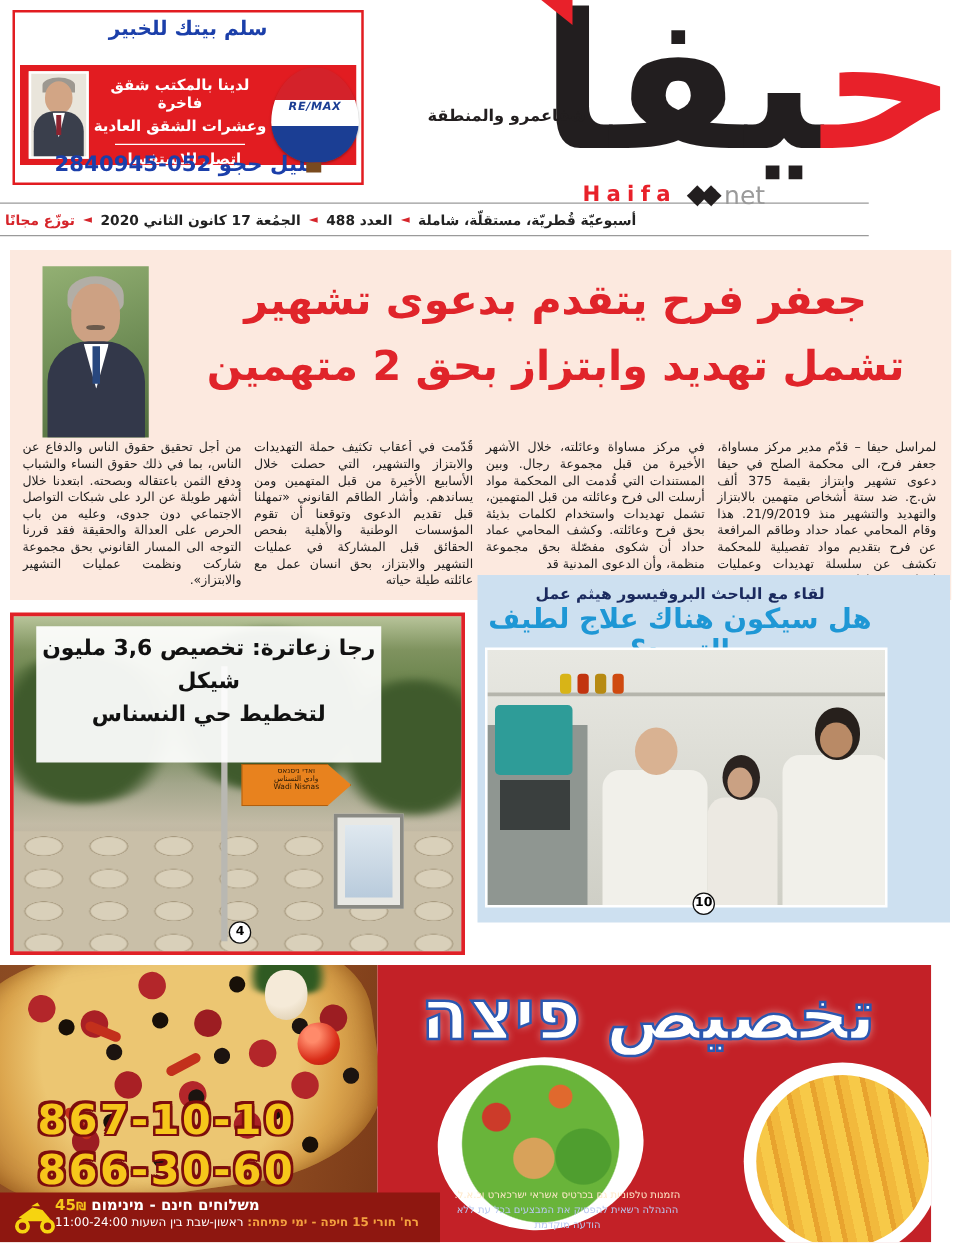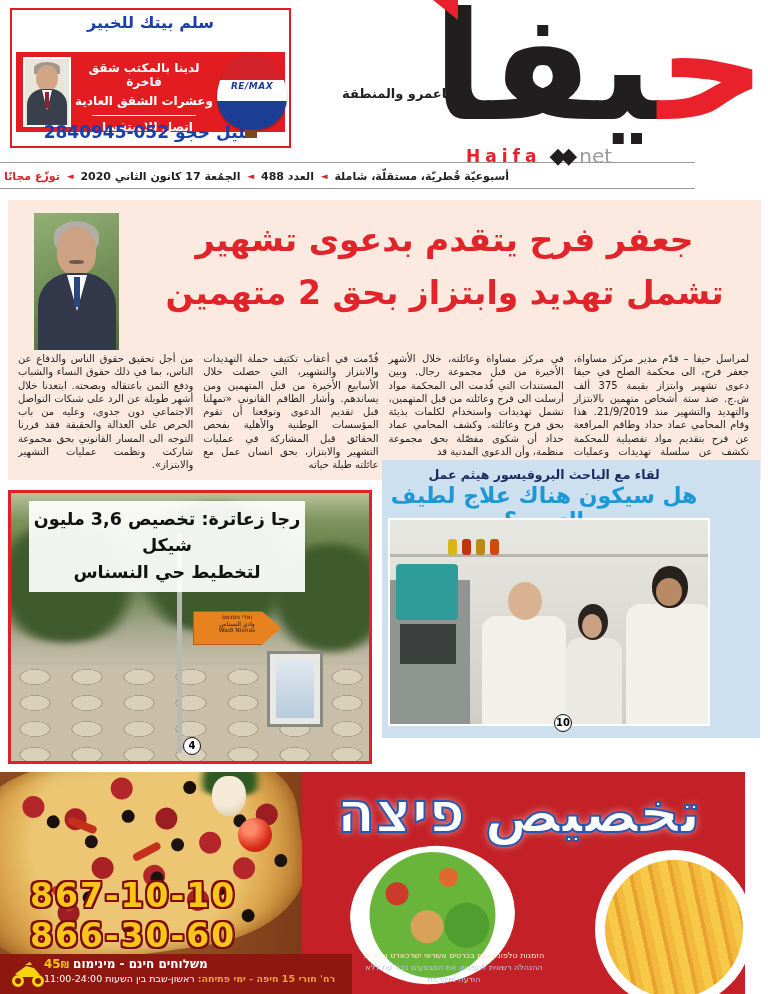--- a/index.html
+++ b/index.html
@@ -68,21 +68,21 @@
   .stone-wall { position:absolute; left:0; right:0; bottom:0; height:96px;
     background-color:#c9bfa8;
     background-image:radial-gradient(ellipse 24px 12px at 24px 12px, #d9d0ba 58%, #a09277 64%, transparent 66%);
     background-size:52px 26px; }
   .pole { position:absolute; left:166px; top:40px; width:5px; height:220px; background:#b9b8b2; }
   .notice-board { position:absolute; left:256px; top:158px; width:56px; height:76px; background:#e8e8e4; border:3px solid #8a8a84; }
   .notice-poster { position:absolute; left:6px; top:6px; width:38px; height:58px; background:linear-gradient(#dfe8ef,#b9cbdc); }
   .orange-sign { position:absolute; left:182px; top:118px; width:88px; height:34px; background:#e8821e; border:1px solid #b05f0e;
     clip-path:polygon(0 0,78% 0,100% 50%,78% 100%,0 100%); color:#2b1a05; text-align:center; line-height:1.1; padding-top:2px; }
   .sign-t1 { font-size:6px; } .sign-t2 { font-size:6px; direction:rtl; } .sign-t3 { font-size:6px; }
-  .overlay-title { position:absolute; left:18px; top:8px; width:276px; background:rgba(255,255,255,0.93); padding:5px 4px 7px; text-align:center; direction:rtl; color:#111; font-weight:bold; font-size:17.5px; line-height:1.5; }
+  .overlay-title { position:absolute; left:18px; top:8px; width:276px; background:rgba(255,255,255,0.93); padding:5px 4px 25px; text-align:center; direction:rtl; color:#111; font-weight:bold; font-size:17.5px; line-height:1.5; }
   .page-badge { position:absolute; width:18px; height:18px; border-radius:50%; background:#fff; border:1.5px solid #111; color:#000; font-size:10px; font-weight:bold; text-align:center; line-height:15px; }
   #badge-left { left:172px; top:244px; }
 
   
   #right-story { position:absolute; left:382px; top:460px; width:378px; height:278px; background:#cde0f0; }
   .kicker { position:absolute; left:0; right:54px; top:7px; text-align:center; direction:rtl; color:#1b2a5e; font-weight:bold; font-size:12.5px; }
   .story-title { position:absolute; left:0; right:54px; top:23px; text-align:center; direction:rtl; color:#1e97d5; font-weight:bold; font-size:22px; }
   .lab-photo { position:absolute; left:6px; top:58px; width:322px; height:208px; background:linear-gradient(#e8e8e2,#cfcfc6); border:2px solid #fff; overflow:hidden; }
   .lab-shelf { position:absolute; left:0; top:34px; width:100%; height:3px; background:#b5b5ac; }
   .bottle { position:absolute; width:9px; height:16px; border-radius:3px; top:19px; }

